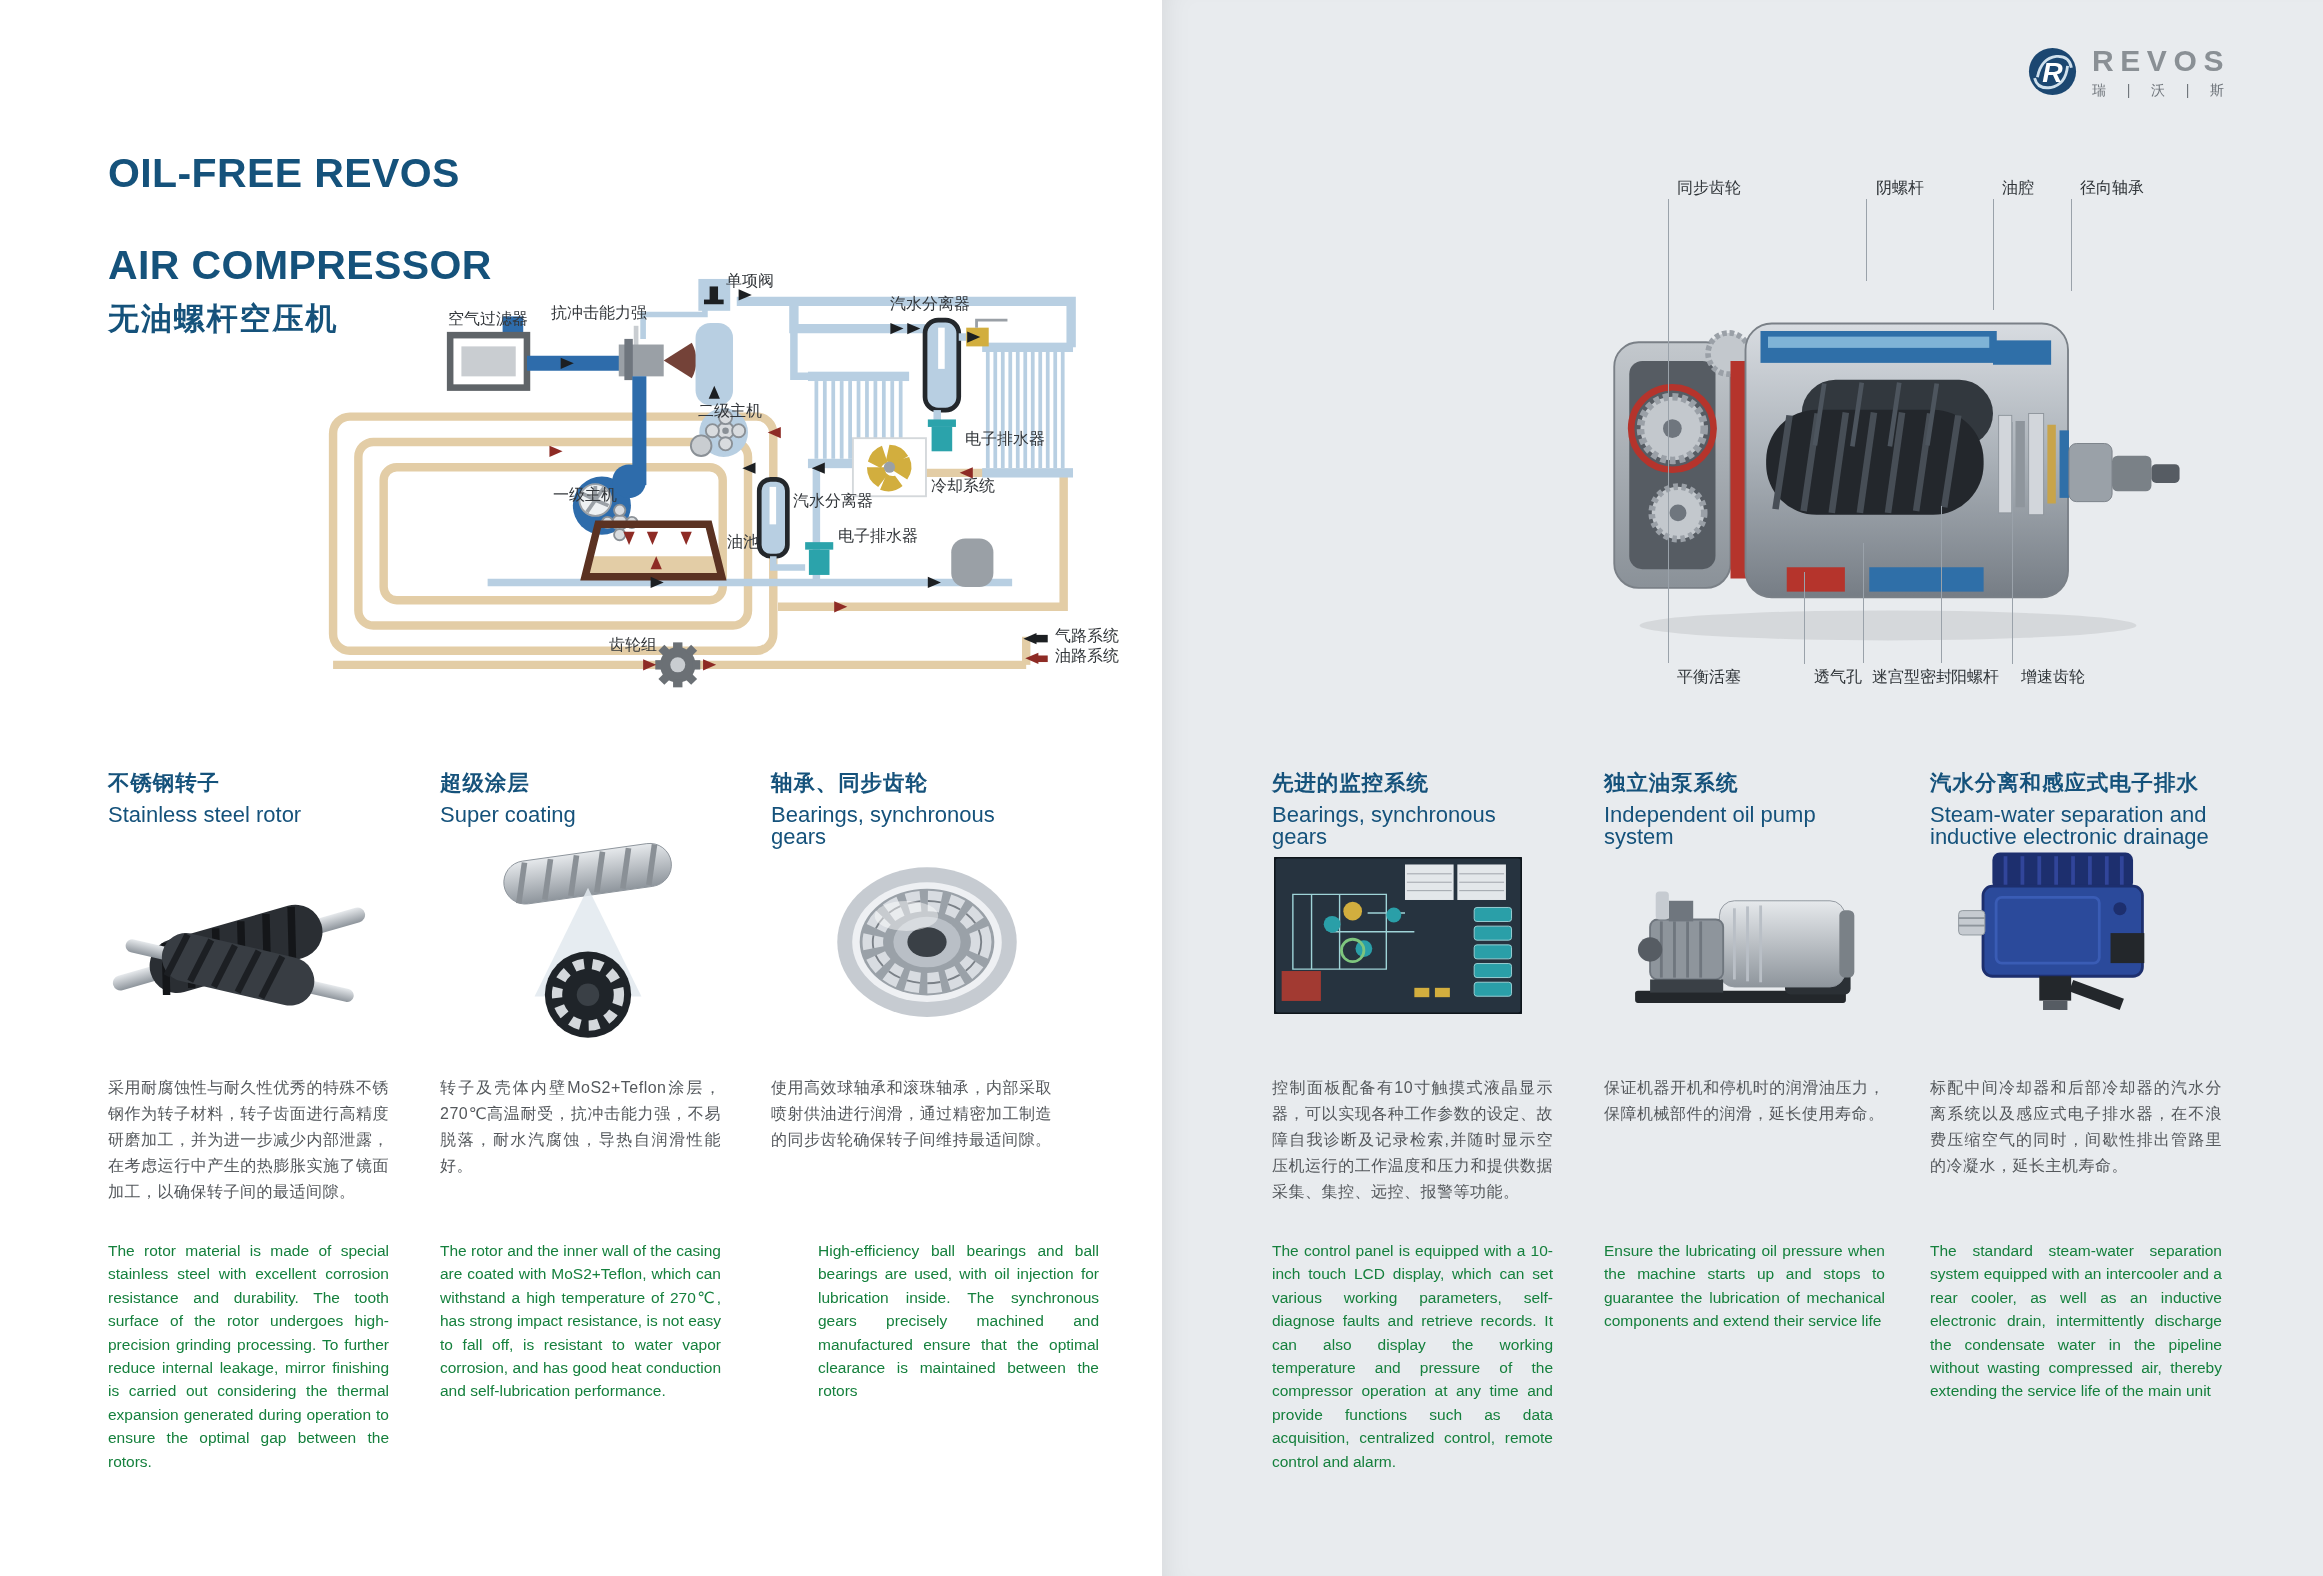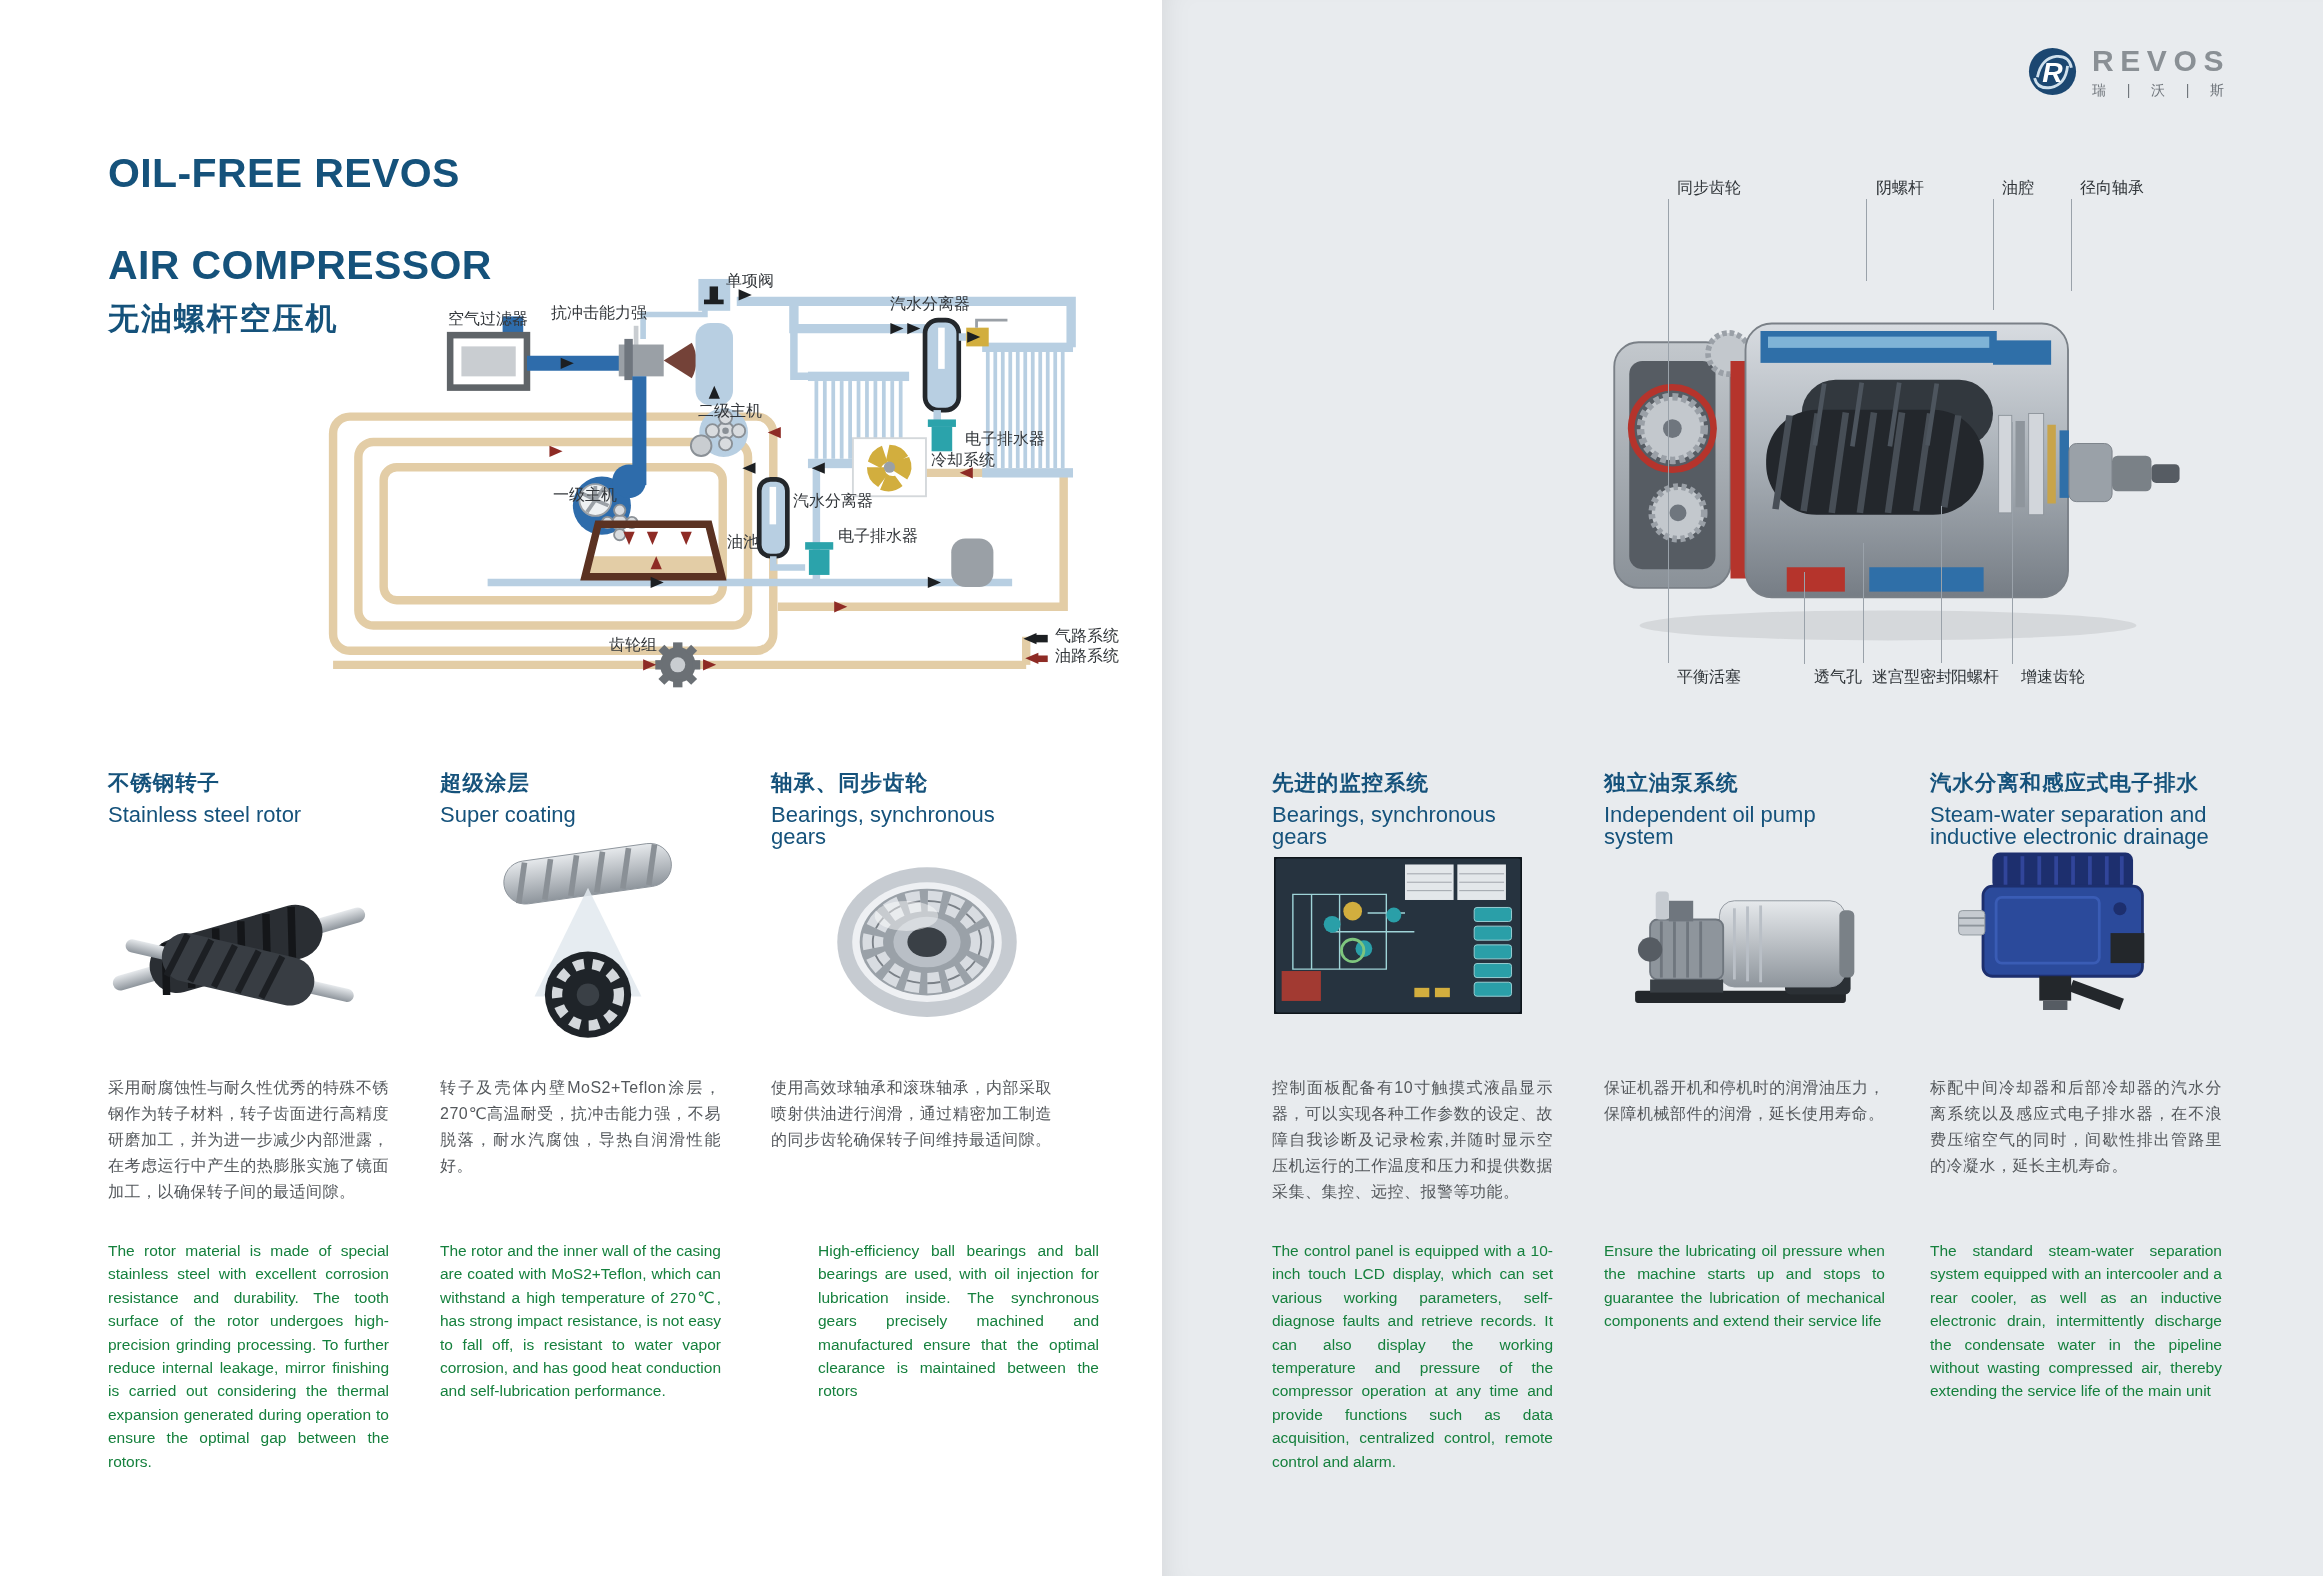--- a/index.html
+++ b/index.html
@@ -232,21 +232,21 @@
     </g>
   </svg>
 
   
   <div class="diag-label" style="left:176px;top:75px;">空气过滤器</div>
   <div class="diag-label" style="left:279px;top:69px;">抗冲击能力强</div>
   <div class="diag-label" style="left:454px;top:37px;">单项阀</div>
   <div class="diag-label" style="left:618px;top:60px;">汽水分离器</div>
   <div class="diag-label" style="left:693px;top:195px;">电子排水器</div>
   <div class="diag-label" style="left:426px;top:167px;">二级主机</div>
-  <div class="diag-label" style="left:659px;top:216px;">冷却系统</div>
+  <div class="diag-label" style="left:659px;top:242px;">冷却系统</div>
   <div class="diag-label" style="left:281px;top:251px;">一级主机</div>
   <div class="diag-label" style="left:455px;top:298px;">油池</div>
   <div class="diag-label" style="left:521px;top:257px;">汽水分离器</div>
   <div class="diag-label" style="left:566px;top:292px;">电子排水器</div>
   <div class="diag-label" style="left:337px;top:401px;">齿轮组</div>
   <div class="diag-label" style="left:783px;top:392px;">气路系统</div>
   <div class="diag-label" style="left:783px;top:412px;">油路系统</div>
 </div>
 
 <div class="abs" style="left:2028px;top:45px;width:244px;">

